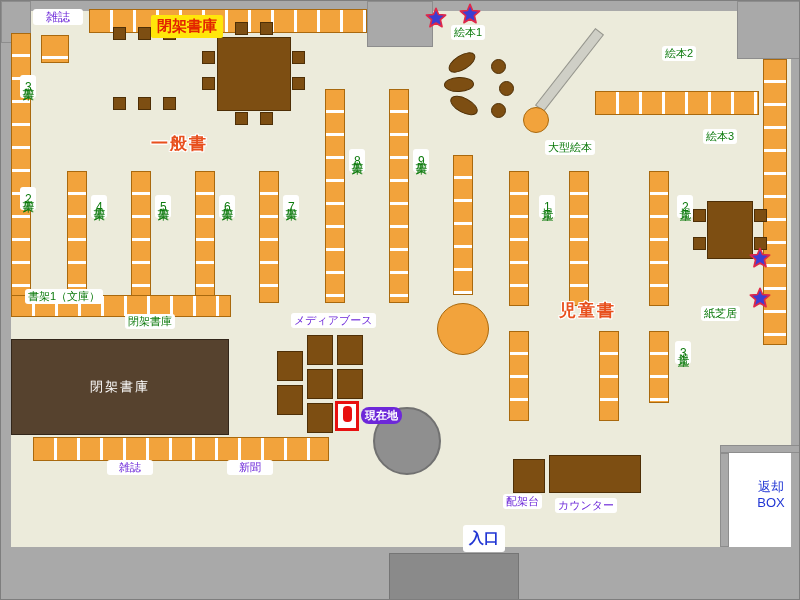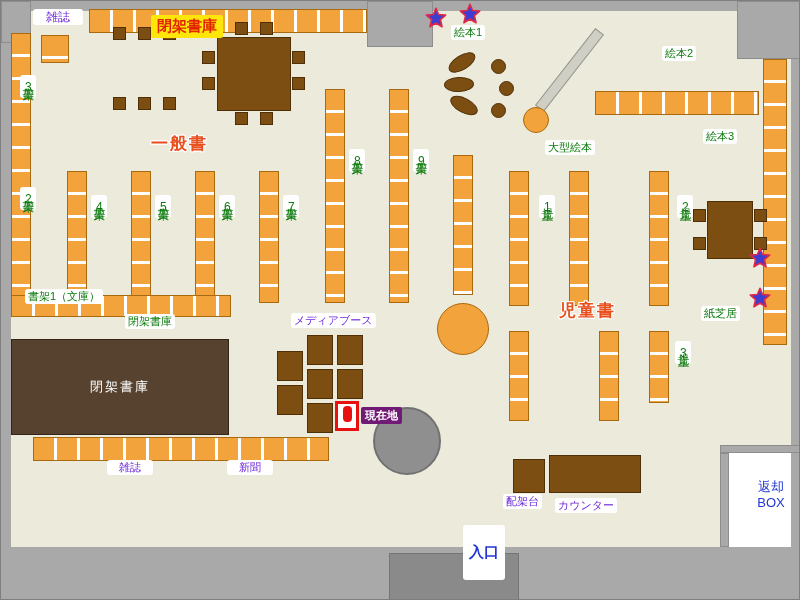--- a/index.html
+++ b/index.html
@@ -27,26 +27,26 @@
        text-align:center;white-space:nowrap;z-index:5}
   .green{color:#0c7a0c}
   .blue{color:#6d28d9}
   .vtext{writing-mode:vertical-rl;text-orientation:upright;font-size:12px;padding:3px 1px;letter-spacing:1px}
   .bigarea{position:absolute;font-size:17px;font-weight:bold;color:#e8501e;letter-spacing:2px;white-space:nowrap;z-index:5;
            text-shadow:-1px -1px 0 #fff,1px -1px 0 #fff,-1px 1px 0 #fff,1px 1px 0 #fff,0 -1px 0 #fff,0 1px 0 #fff,-1px 0 0 #fff,1px 0 0 #fff}
   .kyodo{position:absolute;background:#ffe60a;color:#e32400;font-weight:bold;font-size:15px;padding:2px 6px;
          border-radius:2px;white-space:nowrap;z-index:5}
   .onbrown{position:absolute;left:0;top:0;width:100%;height:100%;display:flex;align-items:center;justify-content:center;
            color:#fff;font-size:10px;white-space:nowrap;z-index:4}
-  .genzaichi{position:absolute;background:#701a75;color:#fff;font-size:11px;font-weight:bold;padding:1px 4px;
-             border-radius:2px;white-space:nowrap;z-index:6}
+  .genzaichi{position:absolute;background:#6d28d9;color:#fff;font-size:11px;font-weight:bold;padding:1px 4px;
+             border-radius:8px;white-space:nowrap;z-index:6}
   .booth-red{position:absolute;width:24px;height:30px;background:#fff;border:3px solid #e81010;box-sizing:border-box;z-index:4}
   .booth-red i{display:block;margin:2px auto 0;width:9px;height:16px;background:#e81010;border-radius:4px}
   .entrancelbl{position:absolute;background:#fff;border-radius:3px;color:#2136d4;font-weight:bold;font-size:15px;
-               padding:18px 6px;z-index:5}
+               padding:4px 6px;z-index:5}
   .returnlbl{position:absolute;color:#2136d4;font-size:13px;text-align:center;line-height:1.25;z-index:5}
   .star{position:absolute;z-index:7}
 </style>
 </head>
 <body>
 
 <div id="map">
 
   <div class="floor"></div>
 

